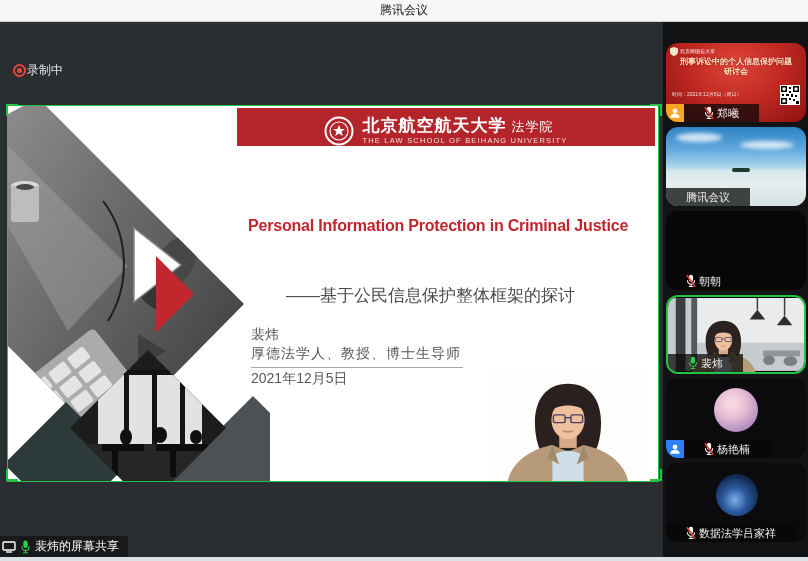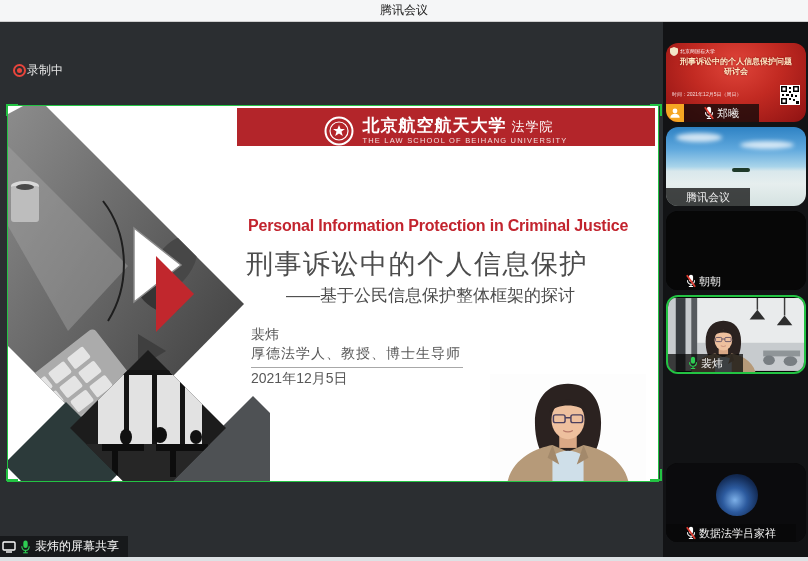--- a/index.html
+++ b/index.html
@@ -199,21 +199,20 @@
       </svg>
       <div>
         <div class="cnrow">
           <span>北京航空航天大学</span><span class="school">法学院</span>
         </div>
         <div class="enrow">THE LAW SCHOOL OF BEIHANG UNIVERSITY</div>
       </div>
     </div>
 
     <div class="t-en">Personal Information Protection in Criminal Justice</div>
-    <div class="t-cn">刑事诉讼中的个人信息保护</div>
     <div class="t-sub">——基于公民信息保护整体框架的探讨</div>
     <div class="p-name">裴炜</div>
     <div class="p-title">厚德法学人、教授、博士生导师</div>
     <div class="dateline"></div>
     <div class="p-date">2021年12月5日</div>
 
     <div class="webcam">
       <svg width="156" height="107" viewBox="0 0 160 110">
         <rect x="0" y="0" width="160" height="110" fill="#fdfdfd"></rect>
         <use href="#woman" x="0" y="0" width="160" height="110"></use>
@@ -341,33 +340,56 @@
             <rect x="3.5" y="0.5" width="5" height="8.5" rx="2.5" fill="#2ece52"></rect>
             <path d="M1.8,7 C1.8,10.2 3.7,11.8 6,11.8 C8.3,11.8 10.2,10.2 10.2,7" stroke="#2ece52" stroke-width="1.3" fill="none"></path>
             <line x1="6" y1="11.8" x2="6" y2="14.2" stroke="#2ece52" stroke-width="1.3"></line>
             <line x1="3.4" y1="14.6" x2="8.6" y2="14.6" stroke="#2ece52" stroke-width="1.3"></line>
           </svg>
           <span>裴炜</span>
         </span>
       </div>
     </div>
 
-
-    <div class="tile" style="top:441px;">
+    <div class="tile" style="top:357px;">
       <div class="avtile">
-        <div class="avatar av-blue"></div>
-      </div>
-      <div class="labelrow">
+        <div class="avatar av-pink"></div>
+      </div>
+      <div class="labelrow">
+        <span class="badge blue">
+          <svg width="12" height="12" viewBox="0 0 12 12">
+              <circle cx="6" cy="4" r="2.4" fill="#fff"></circle>
+              <path d="M1.3,10.8 C1.3,8.2 3.4,6.8 6,6.8 C8.6,6.8 10.7,8.2 10.7,10.8 Z" fill="#fff"></path>
+            </svg>
+        </span>
         <span class="chip">
           <svg width="10" height="14" viewBox="0 0 12 16">
             <rect x="3.5" y="0.5" width="5" height="8.5" rx="2.5" fill="#fff"></rect>
             <path d="M1.8,7 C1.8,10.2 3.7,11.8 6,11.8 C8.3,11.8 10.2,10.2 10.2,7" stroke="#fff" stroke-width="1.3" fill="none"></path>
             <line x1="6" y1="11.8" x2="6" y2="14.2" stroke="#fff" stroke-width="1.3"></line>
             <line x1="3.4" y1="14.6" x2="8.6" y2="14.6" stroke="#fff" stroke-width="1.3"></line>
             <line x1="1" y1="1" x2="11" y2="15" stroke="#e23b30" stroke-width="2"></line>
           </svg>
+          <span>杨艳楠</span>
+        </span>
+      </div>
+    </div>
+
+    <div class="tile" style="top:441px;">
+      <div class="avtile">
+        <div class="avatar av-blue"></div>
+      </div>
+      <div class="labelrow">
+        <span class="chip">
+          <svg width="10" height="14" viewBox="0 0 12 16">
+            <rect x="3.5" y="0.5" width="5" height="8.5" rx="2.5" fill="#fff"></rect>
+            <path d="M1.8,7 C1.8,10.2 3.7,11.8 6,11.8 C8.3,11.8 10.2,10.2 10.2,7" stroke="#fff" stroke-width="1.3" fill="none"></path>
+            <line x1="6" y1="11.8" x2="6" y2="14.2" stroke="#fff" stroke-width="1.3"></line>
+            <line x1="3.4" y1="14.6" x2="8.6" y2="14.6" stroke="#fff" stroke-width="1.3"></line>
+            <line x1="1" y1="1" x2="11" y2="15" stroke="#e23b30" stroke-width="2"></line>
+          </svg>
           <span>数据法学吕家祥</span>
         </span>
       </div>
     </div>
 
   </div>
 </div>
 
 </body></html>

